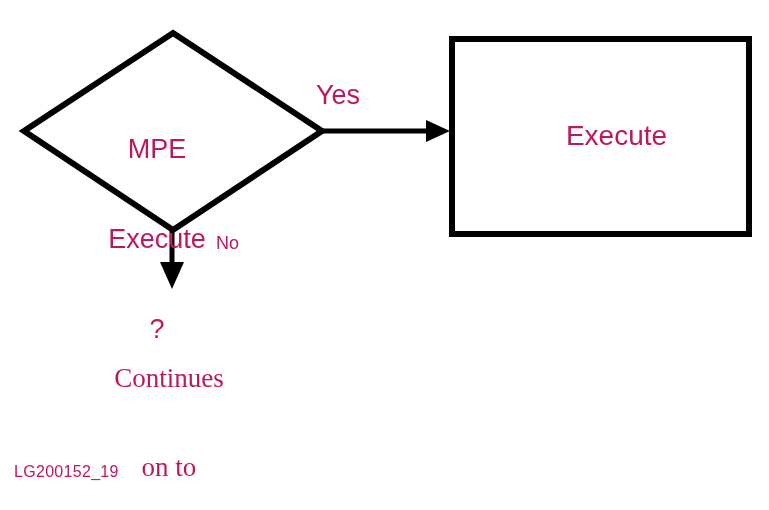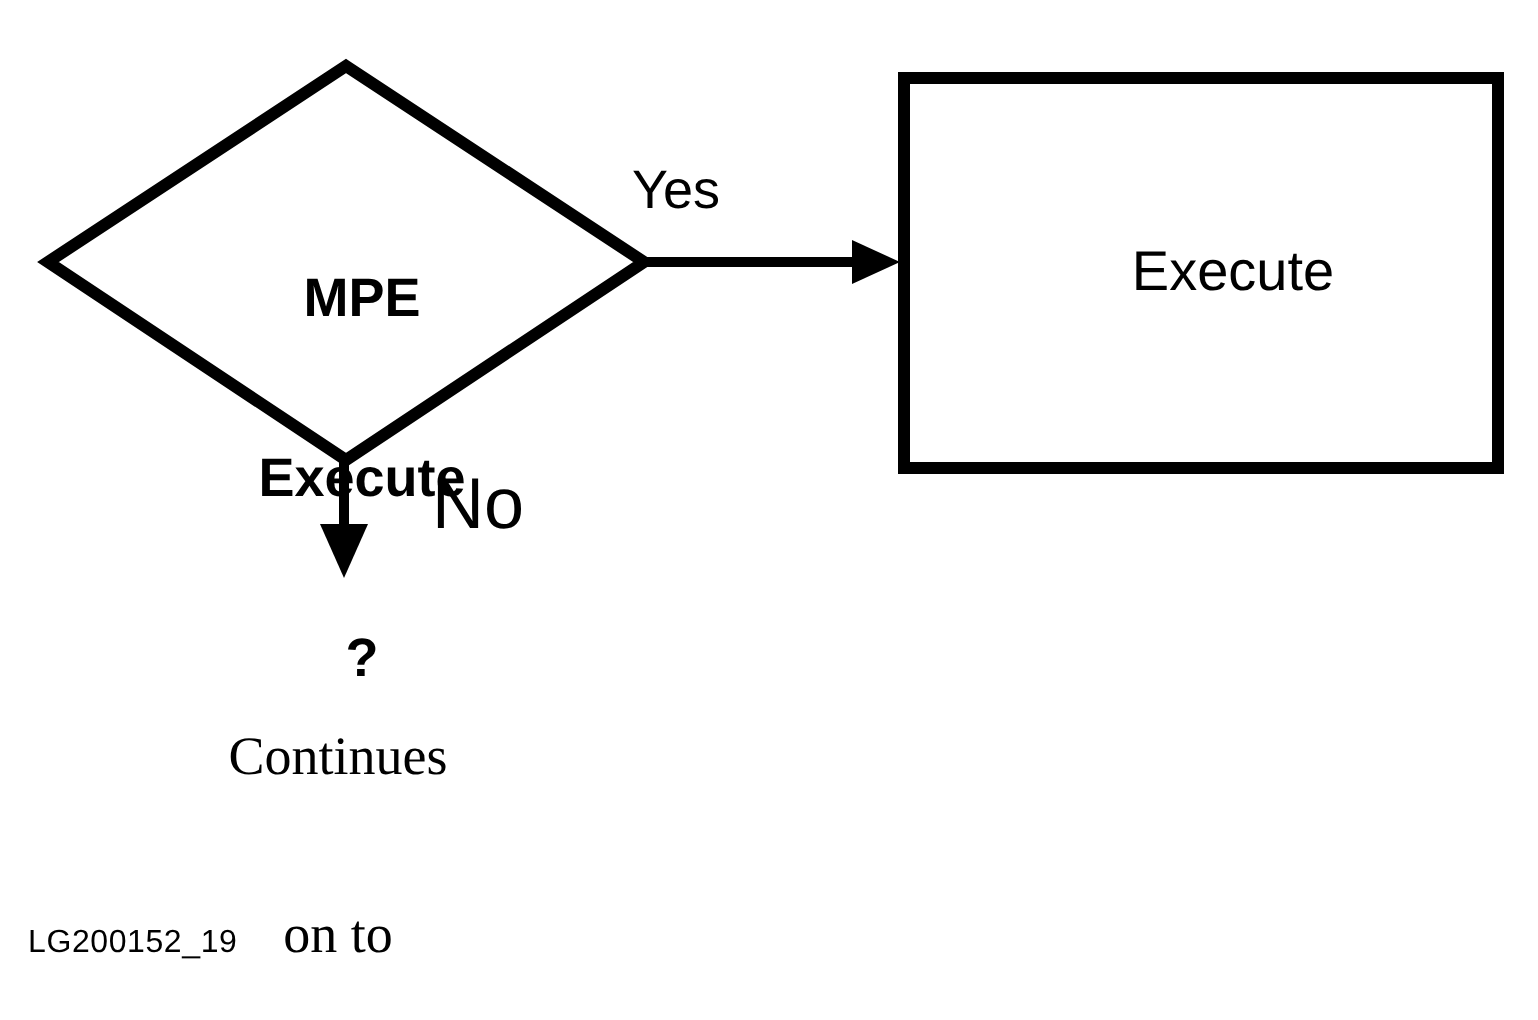--- a/index.html
+++ b/index.html
@@ -19,34 +19,33 @@
   }
   #flow-svg {
     position: absolute;
     left: 0;
     top: 0;
     width: 769px;
     height: 510px;
   }
   .flow-text {
     position: absolute;
-    color: #000000;
+    color: #be185d;
     font-family: "Liberation Sans", sans-serif;
     white-space: pre;
     line-height: 1.0;
   }
 
   
   #decision-label {
-    left: 32px;
+    left: 8px;
     top: 82px;
     width: 298px;
     text-align: center;
     font-size: 27px;
-    font-weight: bold;
   }
   #decision-label .ln { display: block; }
   #decision-label .ln-mpe { margin-bottom: 9px; }
   #decision-label .ln-cmd { margin-bottom: 9px; }
 
   
   #process-label {
     left: 449px;
     top: 122px;
     width: 335px;
@@ -56,21 +55,21 @@
 
   
   #yes-label {
     left: 316px;
     top: 82px;
     font-size: 27px;
   }
   #no-label {
     left: 216px;
     top: 234px;
-    font-size: 36px;
+    font-size: 18px;
   }
 
   
   #continues-label {
     left: 19px;
     top: 311px;
     width: 300px;
     text-align: center;
     font-size: 27px;
   }

